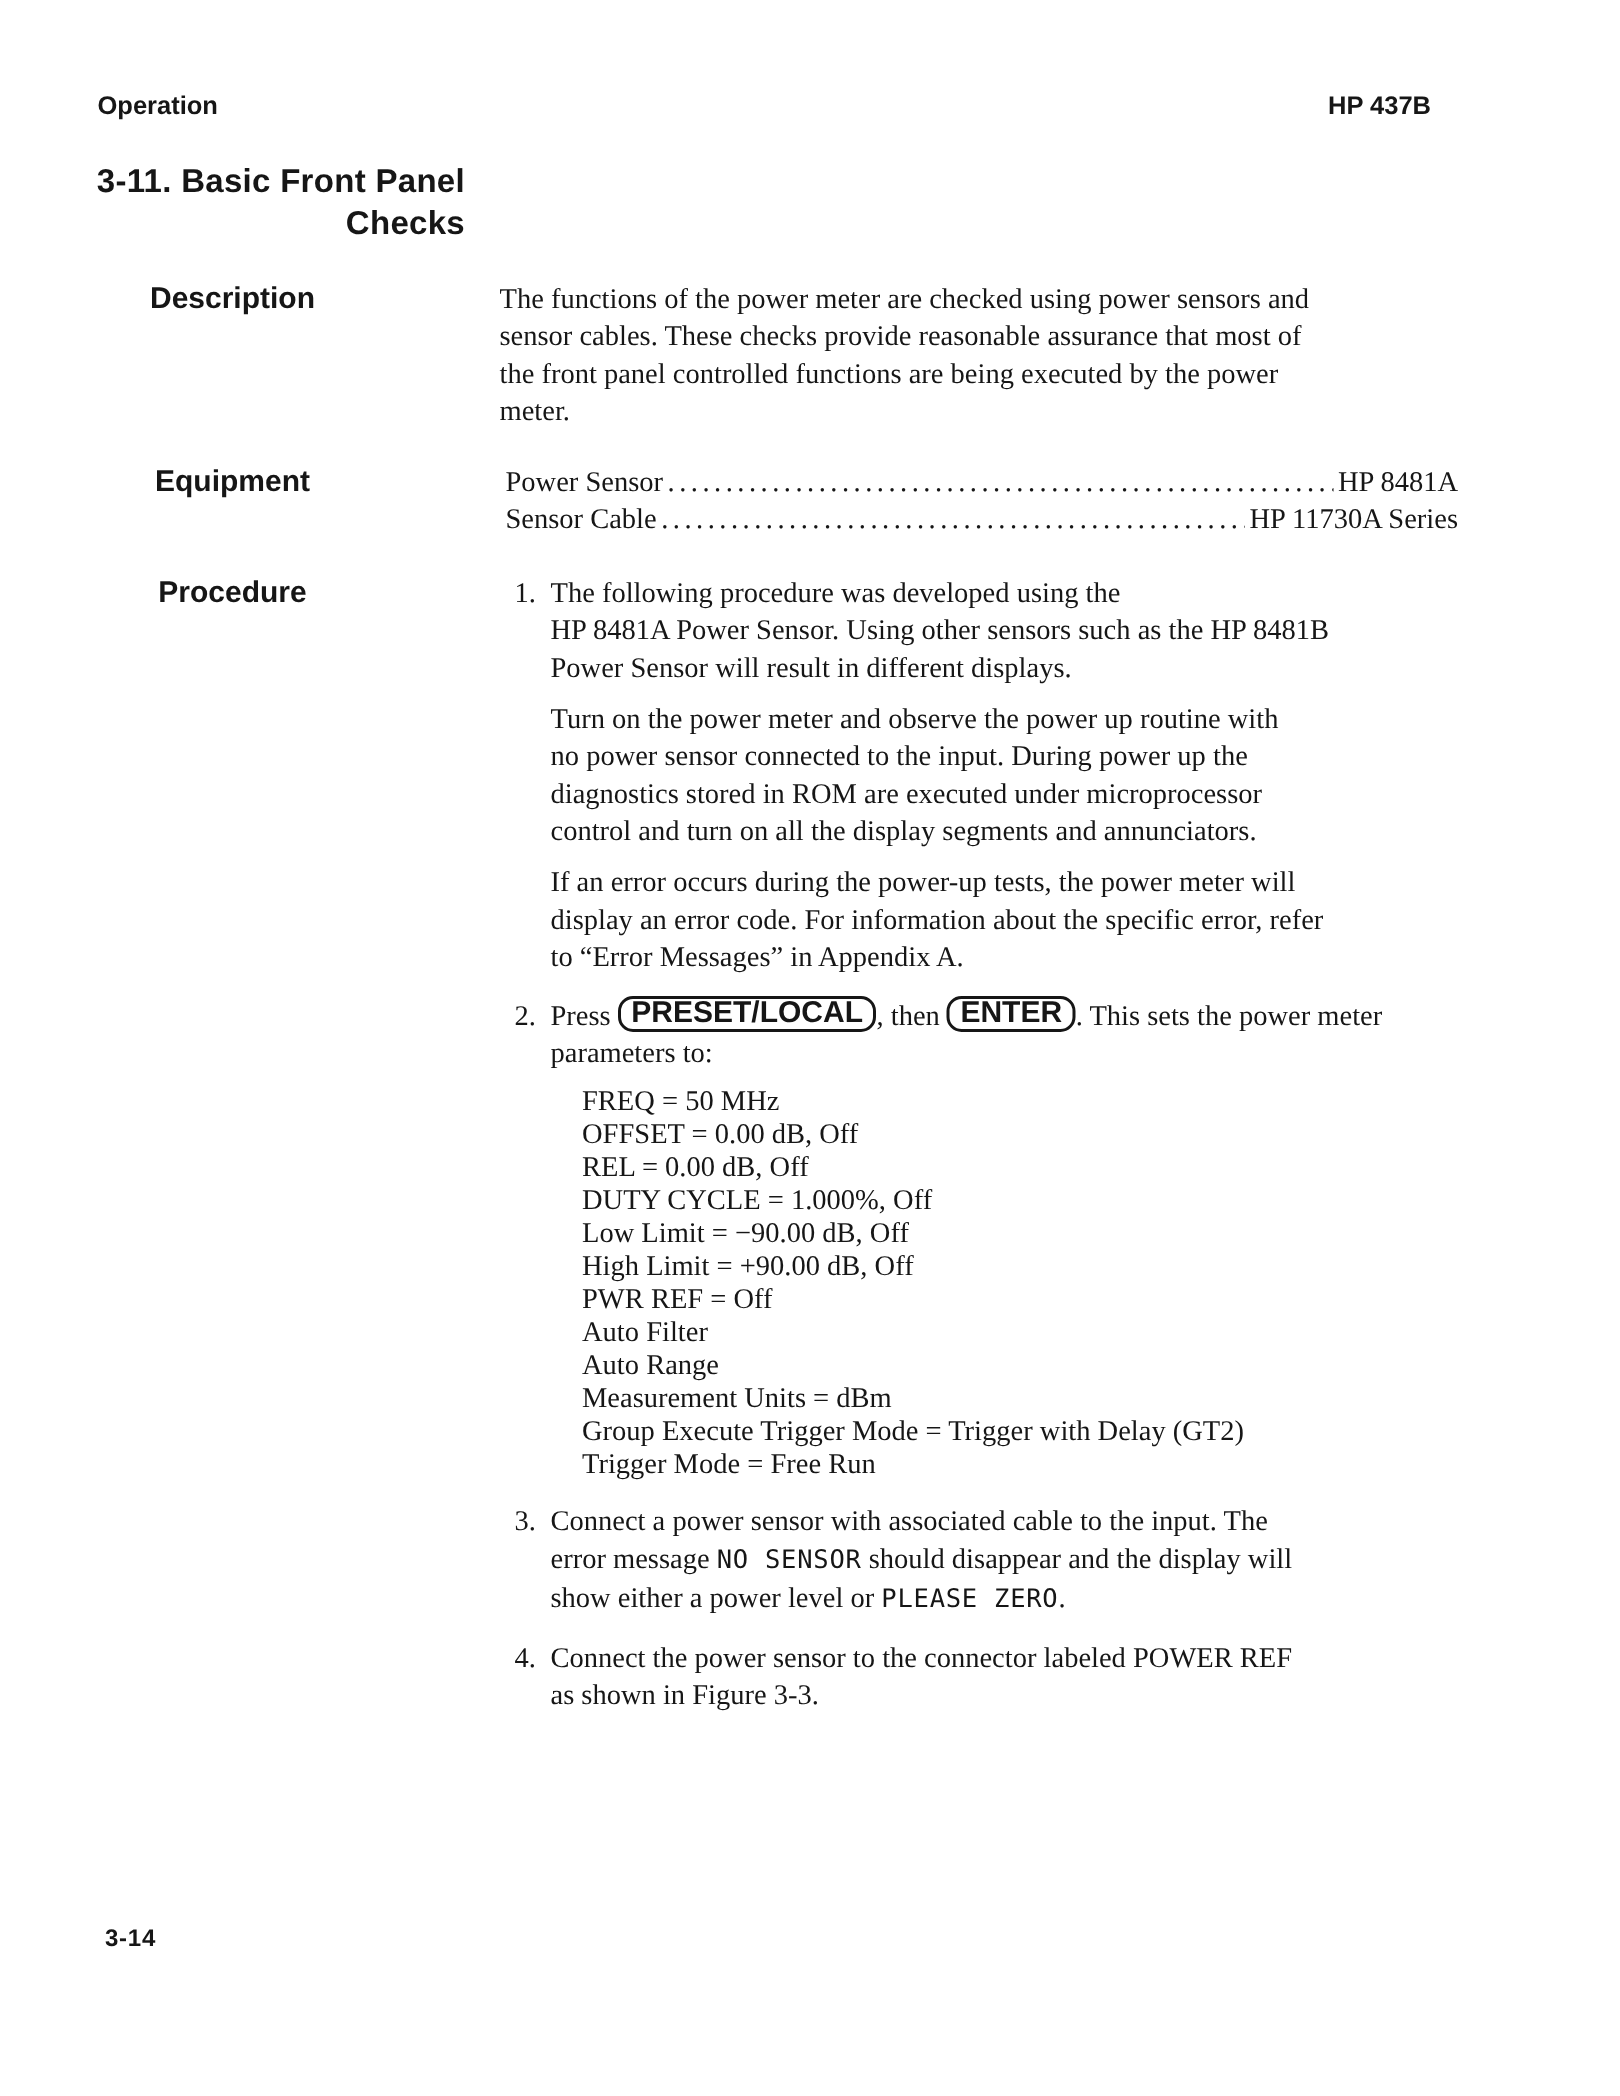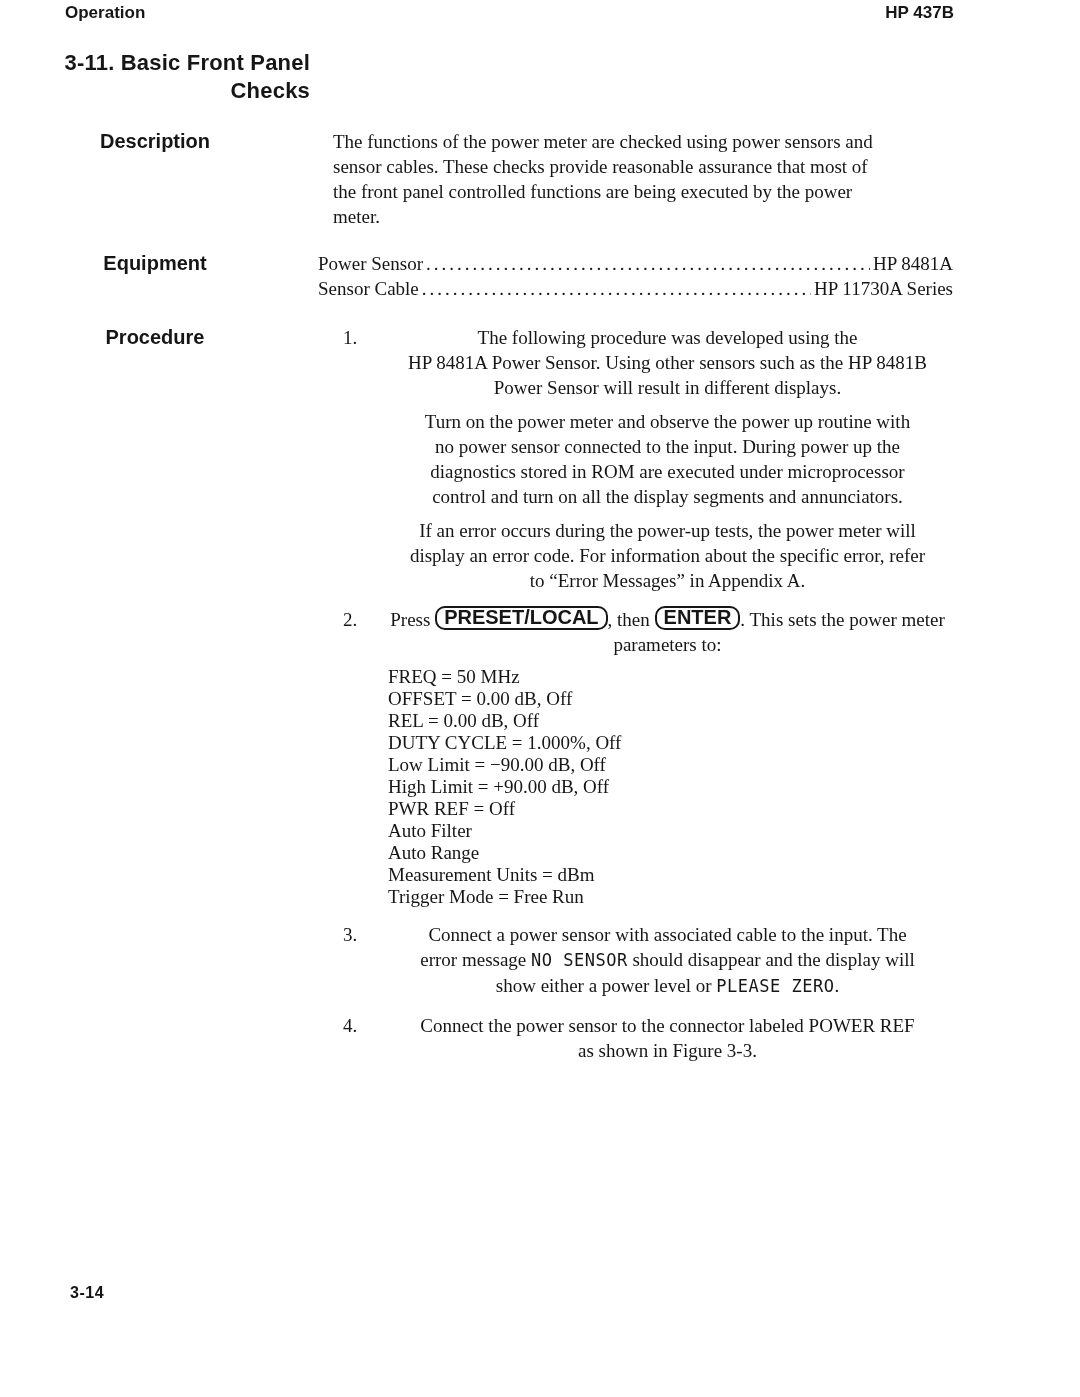--- a/index.html
+++ b/index.html
@@ -12,20 +12,21 @@
     width: 1080px;
     height: 1397px;
     margin: 0 auto;
     background: #ffffff;
     color: #161616;
     font-family: "Liberation Serif", serif;
     font-size: 19px;
     line-height: 25px;
     overflow: hidden;
     box-sizing: border-box;
+    padding-top: 58px;
   }
   
   .running-header {
     display: flex;
     justify-content: space-between;
     align-items: baseline;
     margin: 0 126px 0 65px;
     font-family: "Liberation Sans", sans-serif;
     font-weight: bold;
     font-size: 17px;
@@ -54,21 +55,21 @@
     font-weight: bold;
     font-size: 20px;
     line-height: 25px;
   }
   .content {
     margin-left: 23px;
     width: 635px;
     flex: 0 0 635px;
   }
   .row-description { margin-top: 24px; }
-  .row-equipment  { margin-top: 22px; }
+  .row-equipment  { margin-top: 22px; gap: 19px; }
   .row-procedure  { margin-top: 24px; }
 
   .para {
     margin: 0;
     white-space: pre-line;
   }
   
   .equip-lines { margin-left: 8px; text-align: right; }
   .equip-line {
     display: flex;
@@ -88,21 +89,21 @@
   
   .step {
     display: flex;
     margin: 0 0 14px 10px;
   }
   .step-num {
     flex: 0 0 24px;
     width: 24px;
   }
   .step-body { flex: 1 1 auto; }
-  .step-body .para { margin-bottom: 9px; text-align: center; }
+  .step-body .para { margin-bottom: 9px; }
   .step-body .para:last-child { margin-bottom: 0; }
 
   
   .lcd {
     font-family: "DejaVu Sans Mono", monospace;
     font-size: 17px;
     letter-spacing: 0.5px;
   }
   
   .keycap {
@@ -205,20 +206,21 @@
             <div class="param-line">FREQ = 50 MHz</div>
             <div class="param-line">OFFSET = 0.00 dB, Off</div>
             <div class="param-line">REL = 0.00 dB, Off</div>
             <div class="param-line">DUTY CYCLE = 1.000%, Off</div>
             <div class="param-line">Low Limit = −90.00 dB, Off</div>
             <div class="param-line">High Limit = +90.00 dB, Off</div>
             <div class="param-line">PWR REF = Off</div>
             <div class="param-line">Auto Filter</div>
             <div class="param-line">Auto Range</div>
             <div class="param-line">Measurement Units = dBm</div>
+            <div class="param-line">Group Execute Trigger Mode = Trigger with Delay (GT2)</div>
             <div class="param-line">Trigger Mode = Free Run</div>
           </div>
         </div>
       </div>
 
       <div class="step">
         <div class="step-num">3.</div>
         <div class="step-body">
           <p class="para"><span>Connect a power sensor with associated cable to the input. The
 error message </span><span class="lcd">NO SENSOR</span><span> should disappear and the display will

